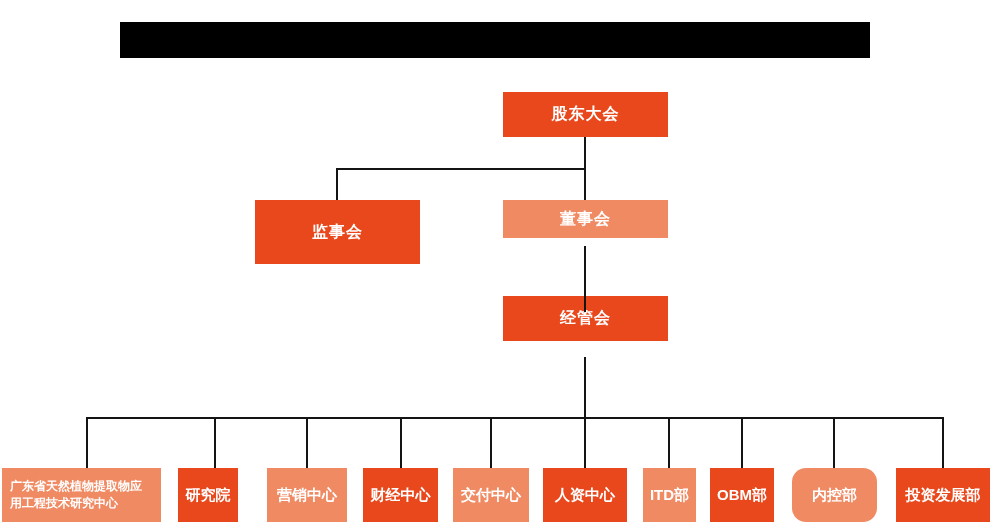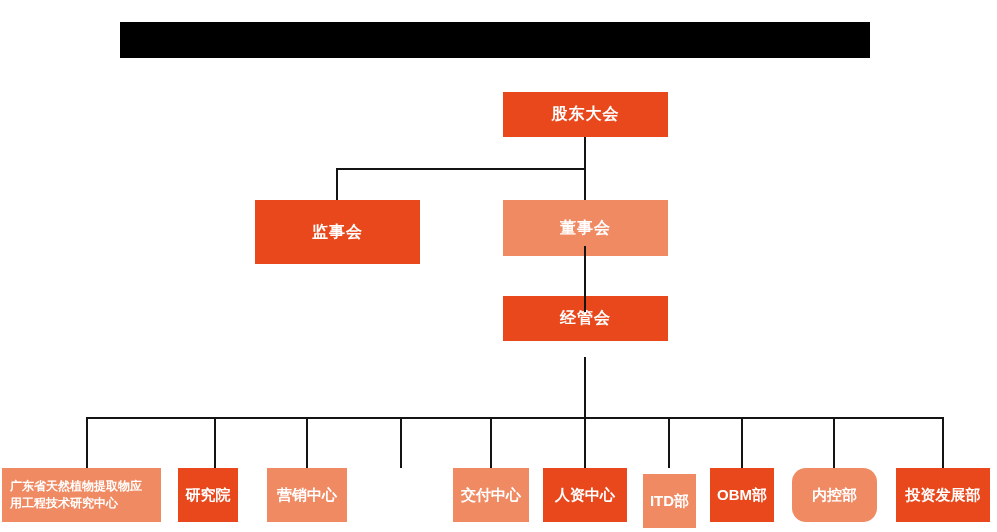--- a/index.html
+++ b/index.html
@@ -36,32 +36,32 @@
     letter-spacing:1px;
     text-align:left;
     line-height:1.3;
   }
   .node.dark{background:var(--dark);}
   .node.light{background:var(--light);}
 
   
   .n-shareholders{left:503px;top:92px;width:165px;height:45px;}
   .n-supervisors{left:255px;top:200px;width:165px;height:64px;}
-  .n-directors{left:503px;top:200px;width:165px;height:56px;}
+  .n-directors{left:503px;top:200px;width:165px;height:38px;}
   .n-management{left:503px;top:296px;width:165px;height:45px;}
 
   
   .row-node{top:468px;height:54px;font-size:15px;letter-spacing:0;}
   .b1{left:2px;width:159px;font-size:12px;letter-spacing:0;line-height:1.45;padding:0 8px;}
   .b2{left:178px;width:60px;}
   .b3{left:267px;width:80px;}
   .b4{left:363px;width:75px;}
   .b5{left:453px;width:76px;}
   .b6{left:543px;width:84px;}
-  .b7{left:643px;width:53px;margin-top:6px;}
+  .b7{left:643px;width:53px;}
   .b8{left:710px;width:64px;}
   .b9{left:792px;width:85px;border-radius:14px;}
   .b10{left:896px;width:94px;}
 
   
   .line{position:absolute;background:var(--line);}
   .v-top{left:584px;top:137px;width:2px;height:32px;}
   .h-mid{left:336px;top:168px;width:250px;height:2px;}
   .v-supervisors{left:336px;top:168px;width:2px;height:32px;}
   .v-directors{left:584px;top:168px;width:2px;height:32px;}
@@ -90,20 +90,21 @@
   <div class="node dark n-shareholders">股东大会</div>
 
   <div class="node dark n-supervisors">监事会</div>
   <div class="node light n-directors">董事会</div>
 
   <div class="node dark n-management">经管会</div>
 
   <div class="node light row-node b1">广东省天然植物提取物应用工程技术研究中心</div>
   <div class="node dark row-node b2">研究院</div>
   <div class="node light row-node b3">营销中心</div>
+  <div class="node dark row-node b4">财经中心</div>
   <div class="node light row-node b5">交付中心</div>
   <div class="node dark row-node b6">人资中心</div>
   <div class="node light row-node b7">ITD部</div>
   <div class="node dark row-node b8">OBM部</div>
   <div class="node light row-node b9">内控部</div>
   <div class="node dark row-node b10">投资发展部</div>
 
   <div class="line v-top"></div>
   <div class="line h-mid"></div>
   <div class="line v-supervisors"></div>

